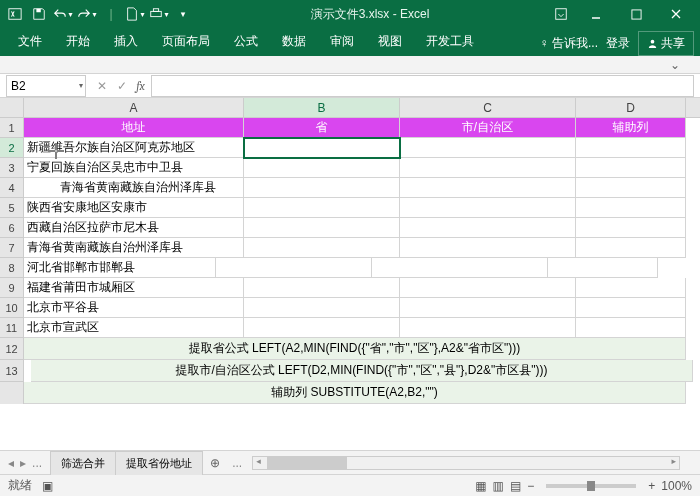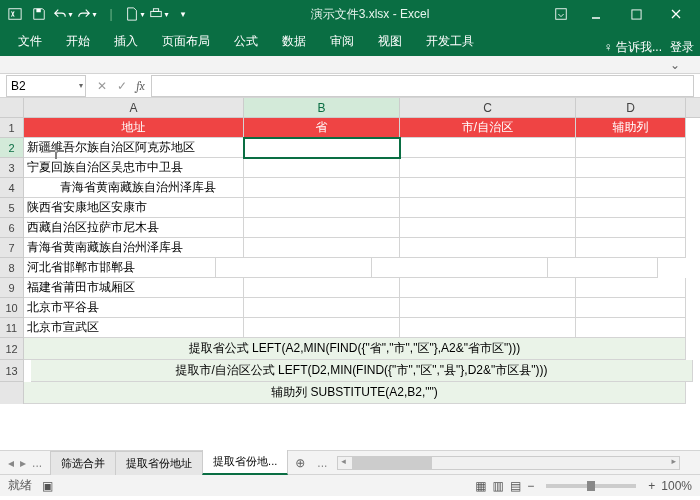--- a/index.html
+++ b/index.html
@@ -29,21 +29,21 @@
 .corner{position:absolute;left:0;top:0;width:24px;height:20px;background:#e6e6e6;border-right:1px solid #ccc;border-bottom:1px solid #ccc}
 .col-hdrs{position:absolute;left:24px;top:0;right:0;height:20px;display:flex;background:#e6e6e6;border-bottom:1px solid #ccc}
 .col-hdr{border-right:1px solid #ccc;display:flex;align-items:center;justify-content:center;color:#444;font-size:12px}
 .col-hdr.sel{background:#d3ead9;color:#0a6e43}
 .row-hdrs{position:absolute;left:0;top:20px;width:24px;background:#e6e6e6;border-right:1px solid #ccc}
 .row-hdr{height:20px;border-bottom:1px solid #ccc;display:flex;align-items:center;justify-content:center;color:#444;font-size:11px}
 .row-hdr.sel{background:#d3ead9;color:#0a6e43}
 .cells{position:absolute;left:24px;top:20px;right:0}
 .crow{display:flex;height:20px}
 .cell{border-right:1px solid #d4d4d4;border-bottom:1px solid #d4d4d4;padding:0 3px;display:flex;align-items:center;overflow:hidden;white-space:nowrap;font-size:12px;background:#fff}
-.hdr-cell{background:#ef4444;color:#fff;justify-content:center;font-weight:normal}
+.hdr-cell{background:#d946ef;color:#fff;justify-content:center;font-weight:normal}
 .sel-cell{outline:2px solid #0a6e43;outline-offset:-1px;position:relative;z-index:2}
 .cursor-img{position:absolute;z-index:5;pointer-events:none}
 .formula-area{background:#eaf3e8}
 .tabs-row{height:24px;background:#f3f3f3;border-top:1px solid #d4d4d4;display:flex;align-items:center}
 .tab-nav{display:flex;gap:2px;padding:0 6px;color:#888}
 .tab-nav span{cursor:pointer;padding:0 2px}
 .sheet-tabs{display:flex;align-items:flex-end;height:24px}
 .sheet-tab{padding:4px 10px;border:1px solid #ccc;border-bottom:none;background:#e6e6e6;margin-right:-1px;cursor:pointer;font-size:11px}
 .sheet-tab.active{background:#fff;border-bottom:2px solid #0a6e43}
 .add-tab{padding:4px 8px;cursor:pointer;color:#666}
@@ -133,20 +133,27 @@
   <div class="rtab">插入</div>
   <div class="rtab">页面布局</div>
   <div class="rtab">公式</div>
   <div class="rtab">数据</div>
   <div class="rtab">审阅</div>
   <div class="rtab">视图</div>
   <div class="rtab">开发工具</div>
   <div class="rtab-right">
     <span style="cursor:pointer">♀ <span>告诉我...</span></span>
     <span style="cursor:pointer">登录</span>
+    <div class="share-btn">
+        <svg width="11" height="11" viewBox="0 0 12 12" fill="#fff">
+          <circle cx="6" cy="4" r="2"></circle>
+          <path d="M2 11c0-2 2-3 4-3s4 1 4 3"></path>
+        </svg>
+        <span>共享</span>
+      </div>
   </div>
 </div>
 
 <div class="collapse-bar">
   <span class="collapse-icon">⌄</span>
 </div>
 
 <div class="namebox-row">
   <div class="namebox">
     <span>B2</span>
@@ -269,21 +276,20 @@
 
 <div class="tabs-row">
   <div class="tab-nav">
     <span>◂</span>
     <span>▸</span>
     <span>...</span>
   </div>
   <div class="sheet-tabs" id="sheettabs">
       <div class="sheet-tab">筛选合并</div>
       <div class="sheet-tab">提取省份地址</div>
-      <div class="sheet-tab active">提取省份地...</div>
     </div>
   <div class="add-tab">⊕</div>
   <span style="margin-left:4px;color:#888">...</span>
   <div class="hscroll">
     <span style="position:absolute;left:3px;top:-1px;font-size:9px;color:#888">◂</span>
     <div class="hscroll-thumb" style="left:14px"></div>
     <span style="position:absolute;right:3px;top:-1px;font-size:9px;color:#888">▸</span>
   </div>
 </div>
 

